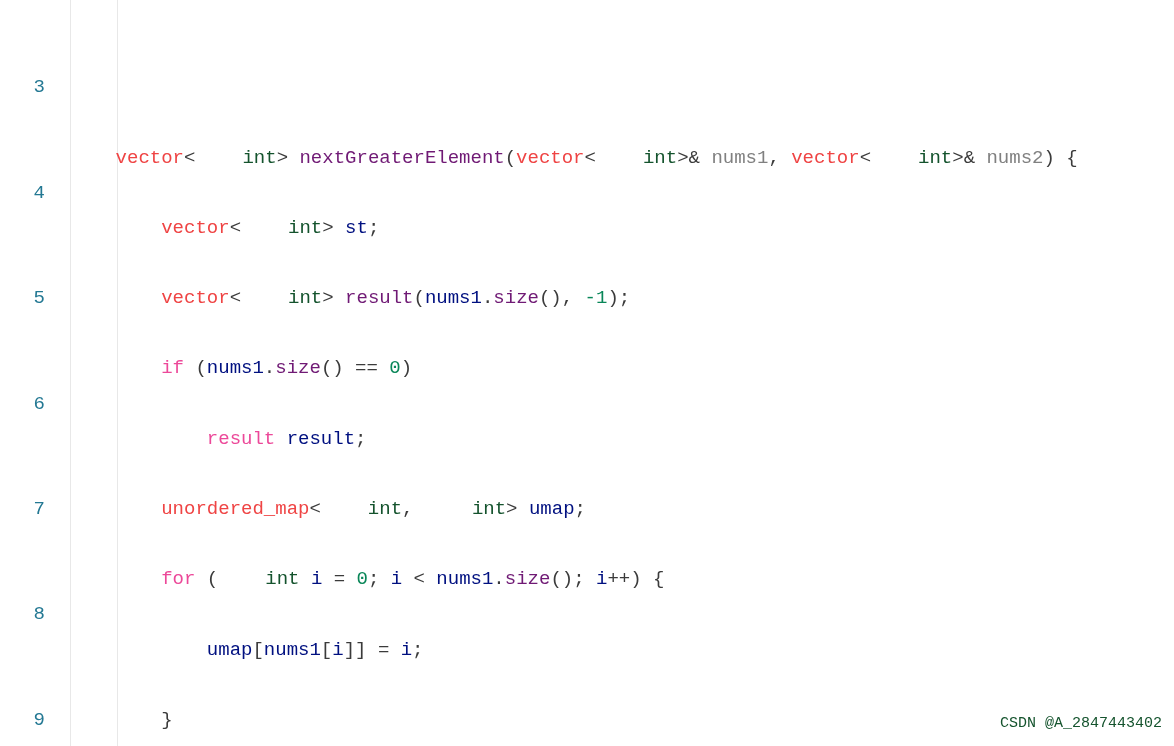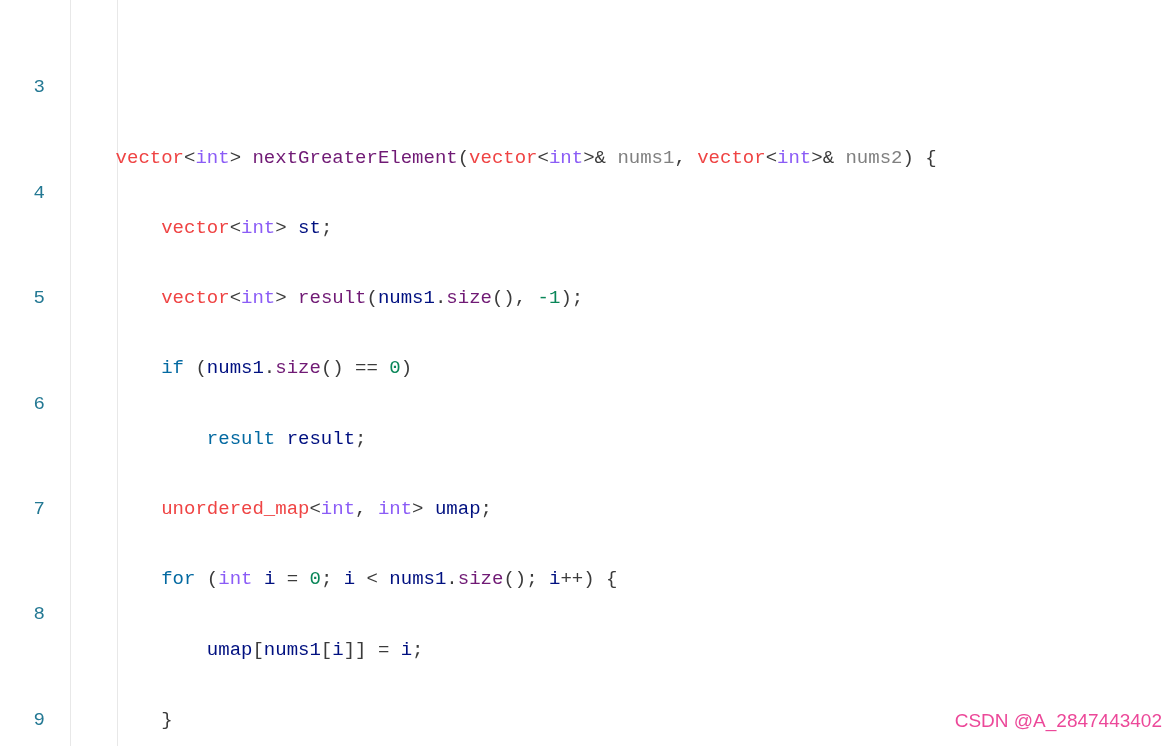--- a/index.html
+++ b/index.html
@@ -37,35 +37,35 @@
     }
     .guide {
       position: absolute;
       width: 1px;
       background: #e8e8e8;
       top: 0;
       bottom: 0;
     }
     .g1 { left: 8px; }
     .g2 { left: 55px; }
-    .keyword { color: #8b5cf6; }
+    .keyword { color: #14532d; margin-left: 47px; }
     .type { color: #ef4444; }
     .func { color: #701a75; }
     .param { color: #808080; }
     .var { color: #001080; text-align: center; }
     .num { color: #098658; }
-    .control { color: #0369a1; }
+    .control { color: #ec4899; }
     .plain { color: #3b3b3b; }
     .watermark {
       position: fixed;
       right: 12px;
       bottom: 8px;
-      color: #ec4899;
-      font-family: Liberation Sans, sans-serif;
-      font-size: 19px;
+      color: #14532d;
+      font-family: Liberation Mono, monospace;
+      font-size: 15px;
       user-select: none;
     }
   </style>
 </head>
 <body>
 
 
 
 <div class="gutter">
   <span class="line-num">3</span>

